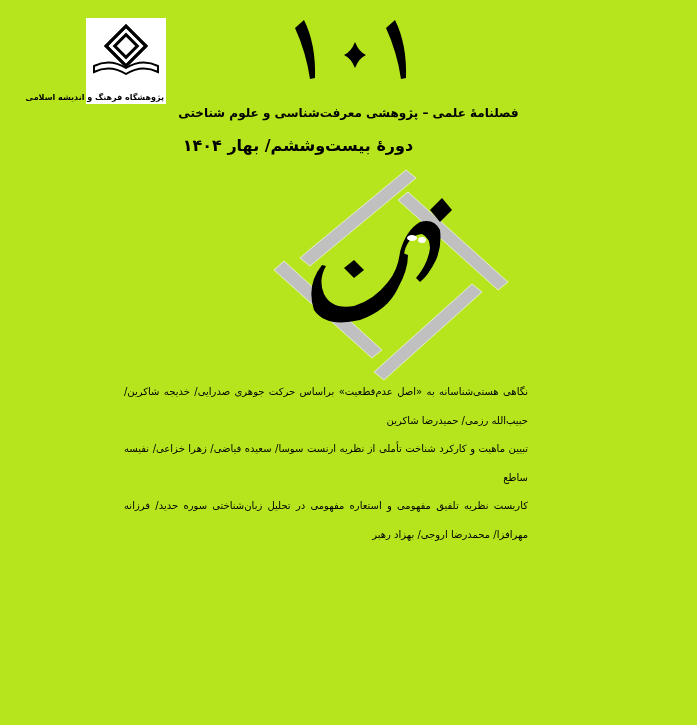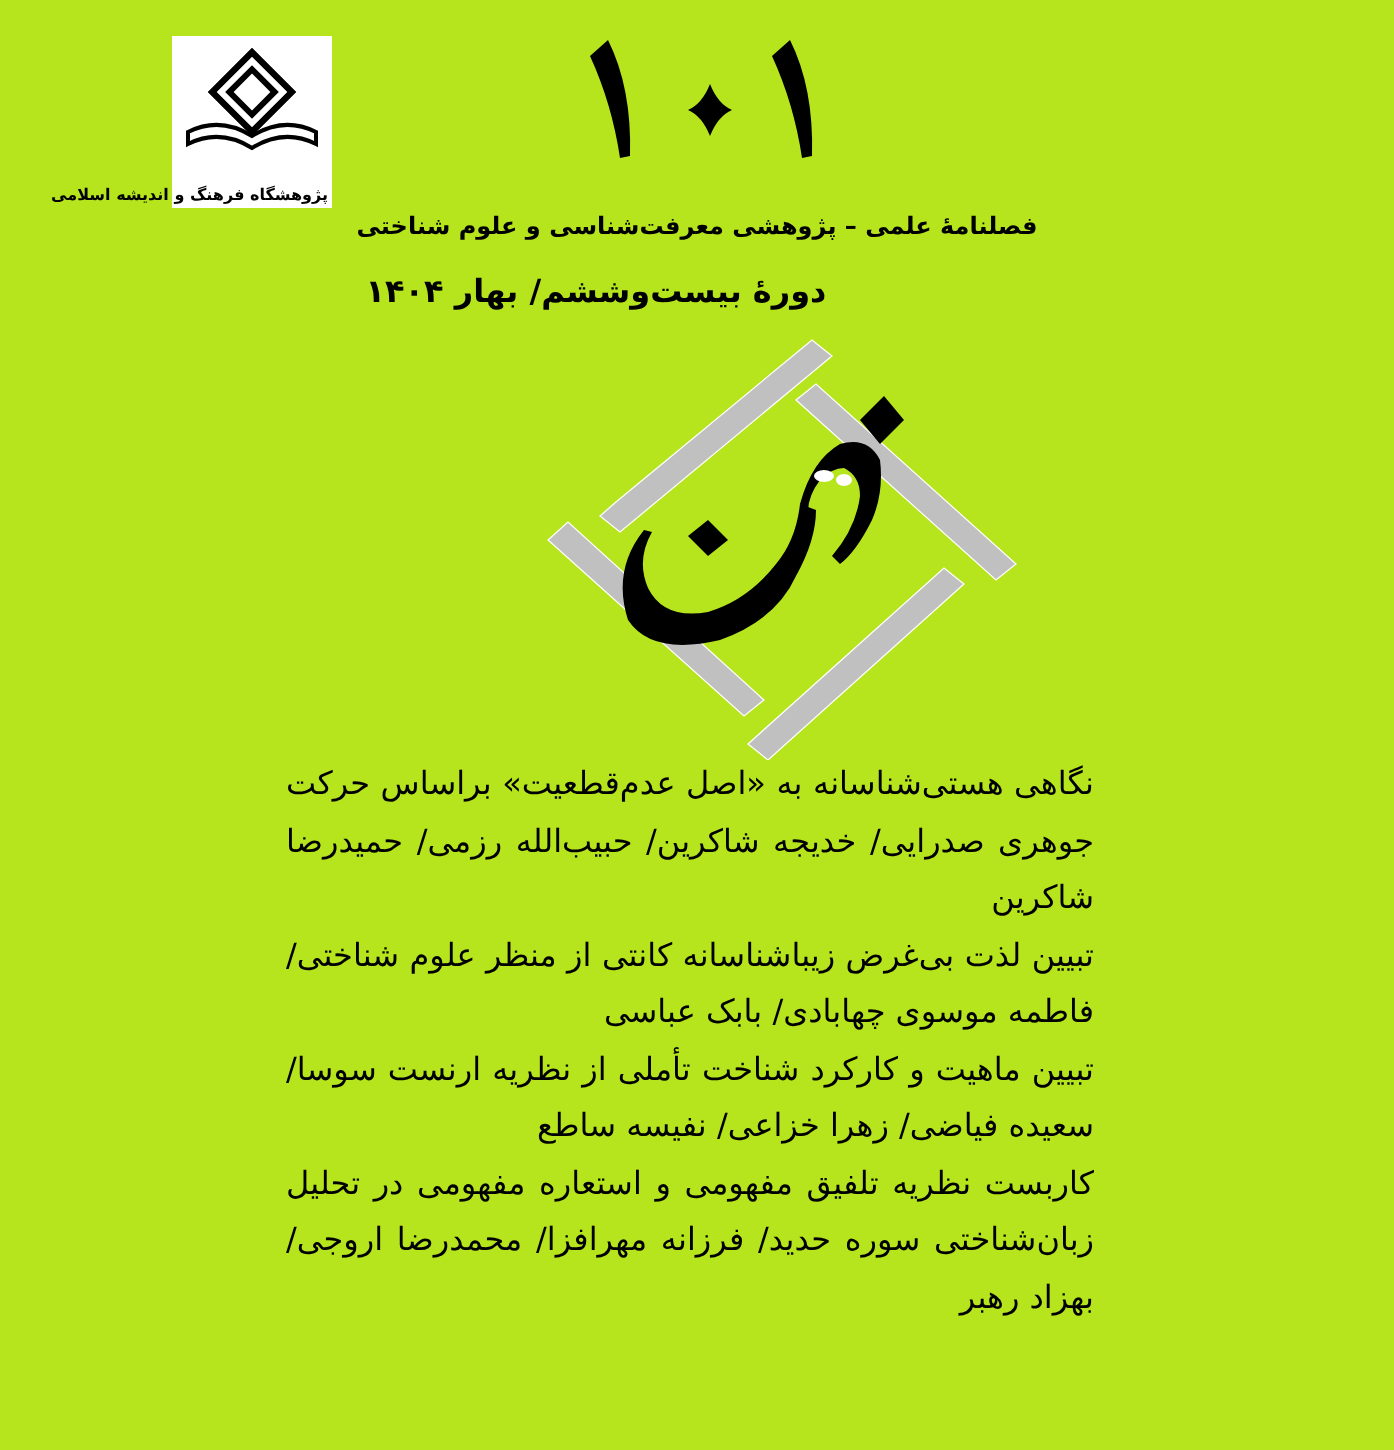--- a/index.html
+++ b/index.html
@@ -30,23 +30,23 @@
     }
     .subtitle2 {
       position: absolute; top: 136px; left: 0; width: 596px;
       text-align: center; direction: rtl;
       font-size: 16px; font-weight: bold;
     }
     .emblem {
       position: absolute; left: 270px; top: 160px; width: 250px; height: 220px;
     }
     .articles {
-      position: absolute; left: 143px; top: 378px; width: 404px;
+      position: absolute; left: 124px; top: 378px; width: 404px;
       direction: rtl; text-align: justify;
-      font-size: 16px; line-height: 28.5px;
+      font-size: 10px; line-height: 28.5px;
     }
     .article { margin: 0; }
   </style>
 </head>
 <body>
 
 <div class="logo">
   <svg width="80" height="70" viewBox="0 0 80 70">
     <path d="M8 48 Q24 40 40 50 Q56 40 72 48 L72 54 Q56 46 40 56 Q24 46 8 54 Z" fill="none" stroke="#000" stroke-width="2"></path>
     <g fill="none" stroke="#000" stroke-width="3">
@@ -86,16 +86,15 @@
     <g fill="#fff">
       <ellipse cx="142" cy="78" rx="5" ry="3"></ellipse>
       <ellipse cx="152" cy="80" rx="4" ry="3"></ellipse>
     </g>
   </svg>
   
 </div>
 
 <div class="articles">
   <p class="article">نگاهی هستی‌شناسانه به «اصل عدم‌قطعیت» براساس حرکت جوهری صدرایی/ خدیجه شاکرین/ حبیب‌الله رزمی/ حمیدرضا شاکرین</p>
-  <p class="article">تبیین لذت بی‌غرض زیباشناسانه کانتی از منظر علوم شناختی/ فاطمه موسوی چهابادی/ بابک عباسی</p>
   <p class="article">تبیین ماهیت و کارکرد شناخت تأملی از نظریه ارنست سوسا/ سعیده فیاضی/ زهرا خزاعی/ نفیسه ساطع</p>
   <p class="article">کاربست نظریه تلفیق مفهومی و استعاره مفهومی در تحلیل زبان‌شناختی سوره حدید/ فرزانه مهرافزا/ محمدرضا اروجی/ بهزاد رهبر</p>
 </div>
 
 </body></html>

